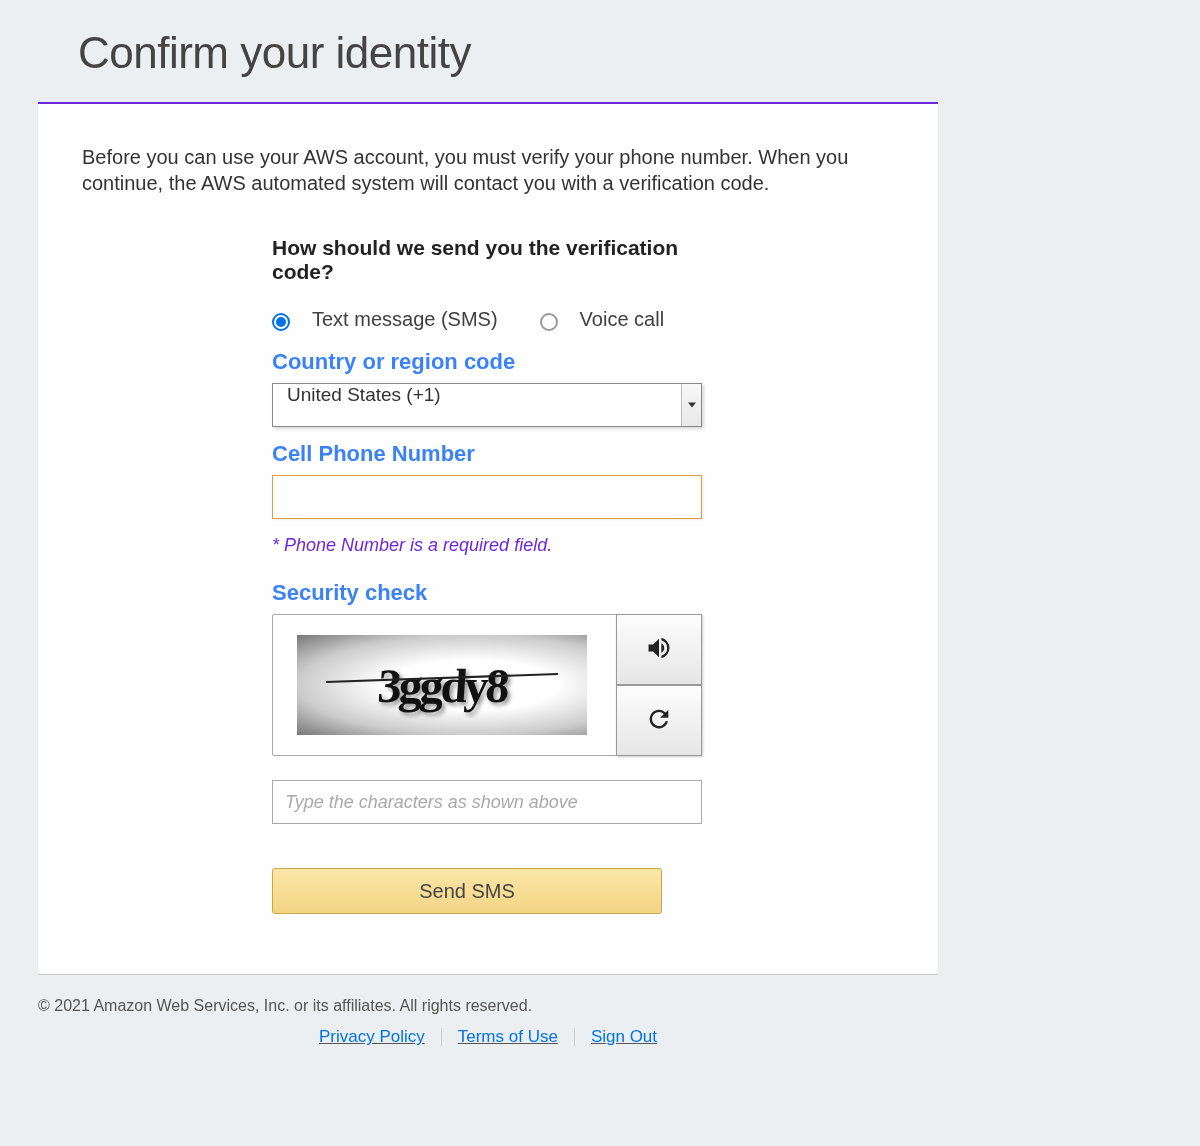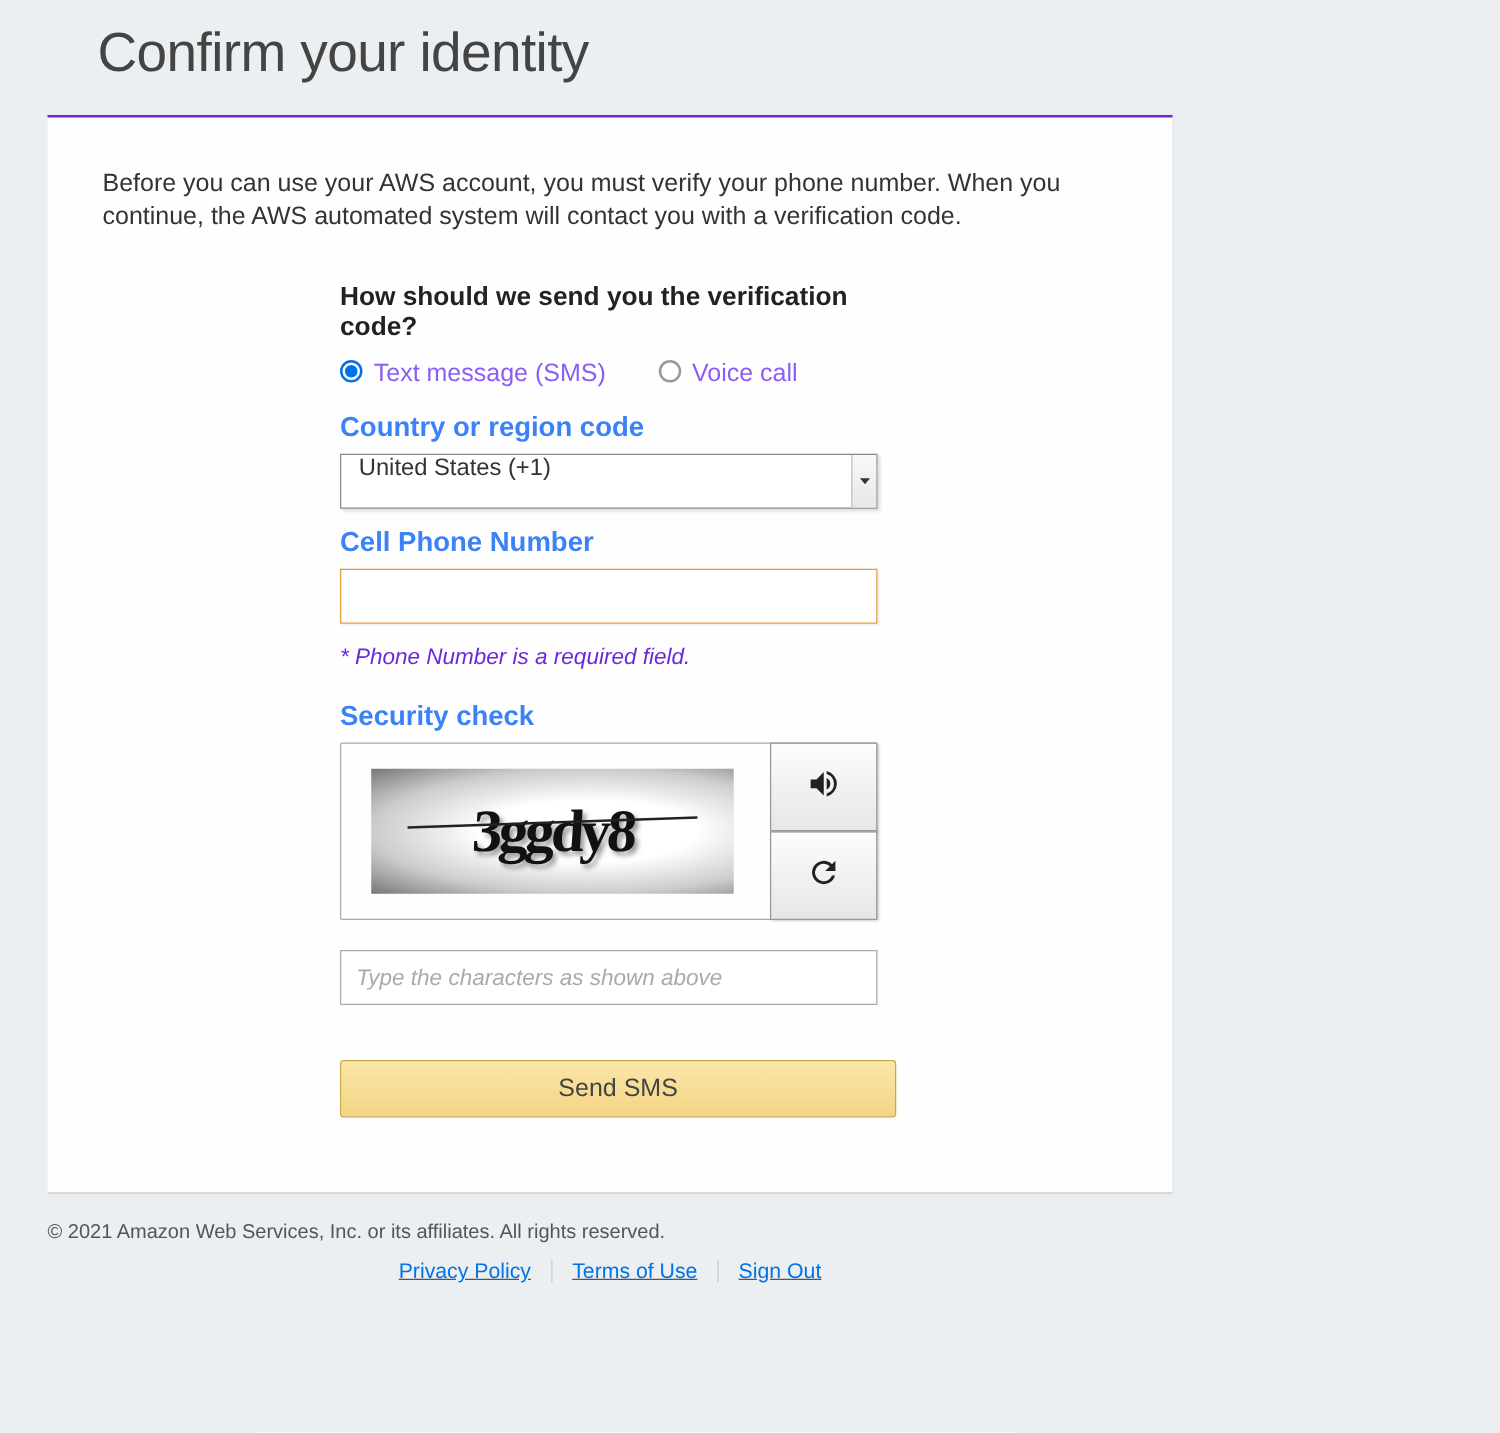--- a/index.html
+++ b/index.html
@@ -5,21 +5,21 @@
   * { box-sizing: border-box; margin: 0; padding: 0; }
   body {
     background: #eceff1;
     font-family: "Helvetica Neue", Helvetica, Arial, sans-serif;
     color: #333;
     width: 1200px;
   }
   .container {
     width: 900px;
     margin-left: 38px;
-    padding-top: 8px;
+    padding-top: 18px;
   }
   h1.page-title {
     font-size: 44px;
     font-weight: 300;
     color: #444;
     letter-spacing: -0.5px;
     padding: 10px 40px 24px 40px;
   }
   .card {
     border-top: 2px solid #6d28d9;
@@ -35,34 +35,34 @@
   }
   .form-area {
     width: 430px;
     margin-left: 190px;
   }
   .question {
     font-size: 21px;
     font-weight: 700;
     color: #222;
     line-height: 1.15;
-    margin-bottom: 14px;
+    margin-bottom: 24px;
   }
   .radio-row {
     display: flex;
     gap: 42px;
     align-items: center;
     margin-bottom: 18px;
   }
   .radio-item {
     display: flex;
-    align-items: flex-start;
-    gap: 9px;
+    align-items: flex-end;
+    gap: 22px;
     font-size: 20px;
-    color: #8b5cf6;
+    color: #404040;
     cursor: pointer;
   }
   .radio-circle {
     width: 18px; height: 18px;
     border: 2px solid #999;
     border-radius: 50%;
     position: relative;
     background:#fff;
   }
   .radio-circle.checked {
@@ -188,21 +188,21 @@
     background:#fff;
     padding: 0 12px;
     font-size: 18px;
     font-style: italic;
     color:#ec4899;
     margin-top: 24px;
     outline:none;
   }
   .captcha-input::placeholder { color:#aaa; font-style:italic; }
   .submit-btn {
-    width: 445px;
+    width: 390px;
     height: 46px;
     margin-top: 44px;
     border: 1px solid #caa64a;
     border-radius: 3px;
     background: linear-gradient(#fbe7a8, #f3d484);
     font-size: 20px;
     color: #444;
     cursor:pointer;
   }
   .footer {

